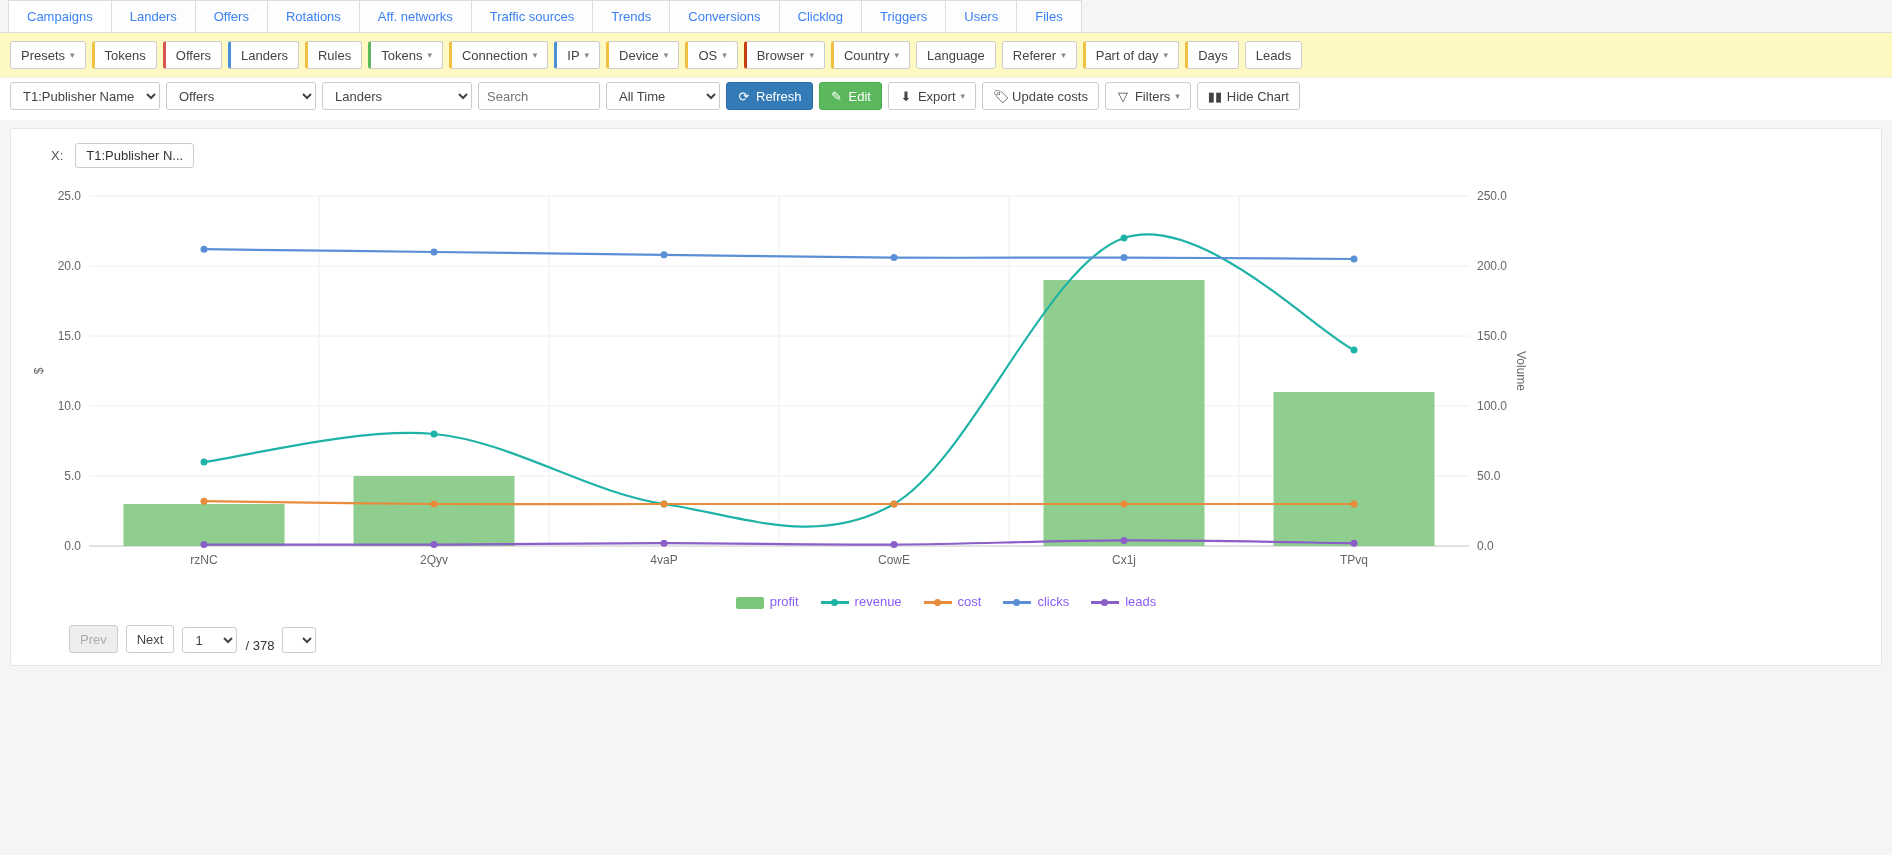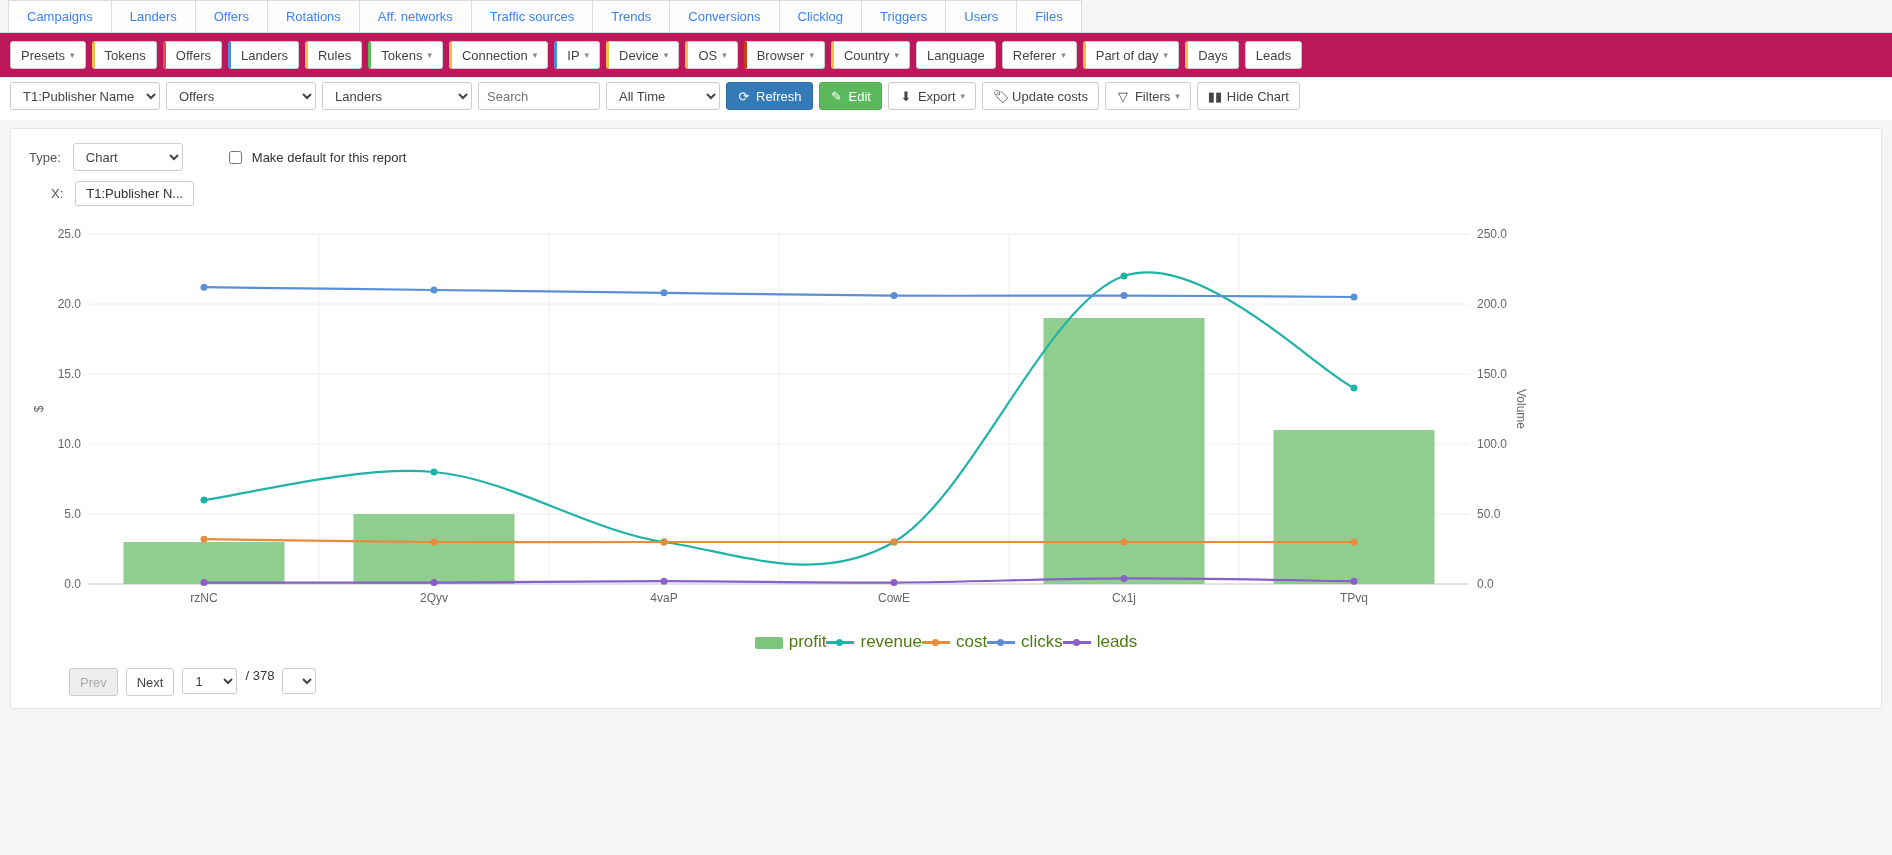--- a/index.html
+++ b/index.html
@@ -27,21 +27,21 @@
   }
   .tab.active {
     background: #fff;
     font-weight: 500;
   }
   .toolbar {
     display: flex;
     flex-wrap: wrap;
     gap: 6px;
     padding: 8px 10px;
-    background: #be185d;
+    background: #fef9c3;
     border-bottom: 1px solid #eee;
     align-items: center;
   }
   .btn {
     display: inline-flex;
     align-items: center;
     gap: 5px;
     padding: 4px 10px;
     border: 1px solid #ccc;
     border-radius: 3px;
@@ -96,26 +96,26 @@
     border:1px solid #ccc; border-radius:3px; padding:4px 10px; background:#fff;
     max-width:120px; overflow:hidden; text-overflow:ellipsis; white-space:nowrap;
   }
   .checkbox { display:flex; align-items:center; gap:7px; }
 
   
   .chart-wrap { position:relative; margin-top:18px; }
   svg { display:block; }
   .axis-label { font-size:12px; fill:#666; }
   .tick-label { font-size:12px; fill:#666; }
-  .legend { display:flex; justify-content:center; margin-top:8px; font-size:17px; color:#4d7c0f; }
+  .legend { display:flex; gap:22px; justify-content:center; margin-top:8px; font-size:13px; color:#8b5cf6; }
   .legend .sw { display:inline-block; width:28px; height:12px; margin-right:6px; vertical-align:middle; border-radius:2px; }
   .legend .dot { display:inline-block; width:28px; height:3px; margin-right:6px; vertical-align:middle; position:relative; }
   .legend .dot::after{ content:""; width:7px;height:7px;border-radius:50%; position:absolute; left:10px; top:-2px; background:inherit; }
 
-  .pager { display:flex; align-items:flex-start; gap:8px; margin-top:16px; padding-left:40px; }
+  .pager { display:flex; align-items:flex-end; gap:8px; margin-top:16px; padding-left:40px; }
   .pager select { height:26px; }
 </style>
 </head>
 <body>
 
 <div class="tabs" id="tabs">
     <div class="tab active">Campaigns</div>
     <div class="tab">Landers</div>
     <div class="tab">Offers</div>
     <div class="tab">Rotations</div>
@@ -221,28 +221,20 @@
       <span>Filters</span>
       <span class="caret">▾</span>
     </button>
   <button class="btn">
       <span class="icon">▮▮</span>
       <span>Hide Chart</span>
     </button>
 </div>
 
 <div class="panel">
-  <div class="panel-row">
-    <span class="label">Type:</span>
-    <select style="width:110px"><option>Chart</option></select>
-    <label class="checkbox" style="margin-left:30px">
-      <input type="checkbox" style="">
-      <span>Make default for this report</span>
-    </label>
-  </div>
   <div class="panel-row" style="margin-left:22px">
     <span class="label">X:</span>
     <div class="chip">T1:Publisher N...</div>
   </div>
 
   <div class="chart-wrap">
     <svg id="chart-svg" width="1500" height="400">
         <line x1="60" x2="1440" y1="360" y2="360" stroke="#eee"></line>
         <text x="52" y="364" text-anchor="end" class="tick-label">0.0</text>
         <line x1="60" x2="1440" y1="290" y2="290" stroke="#eee"></line>

